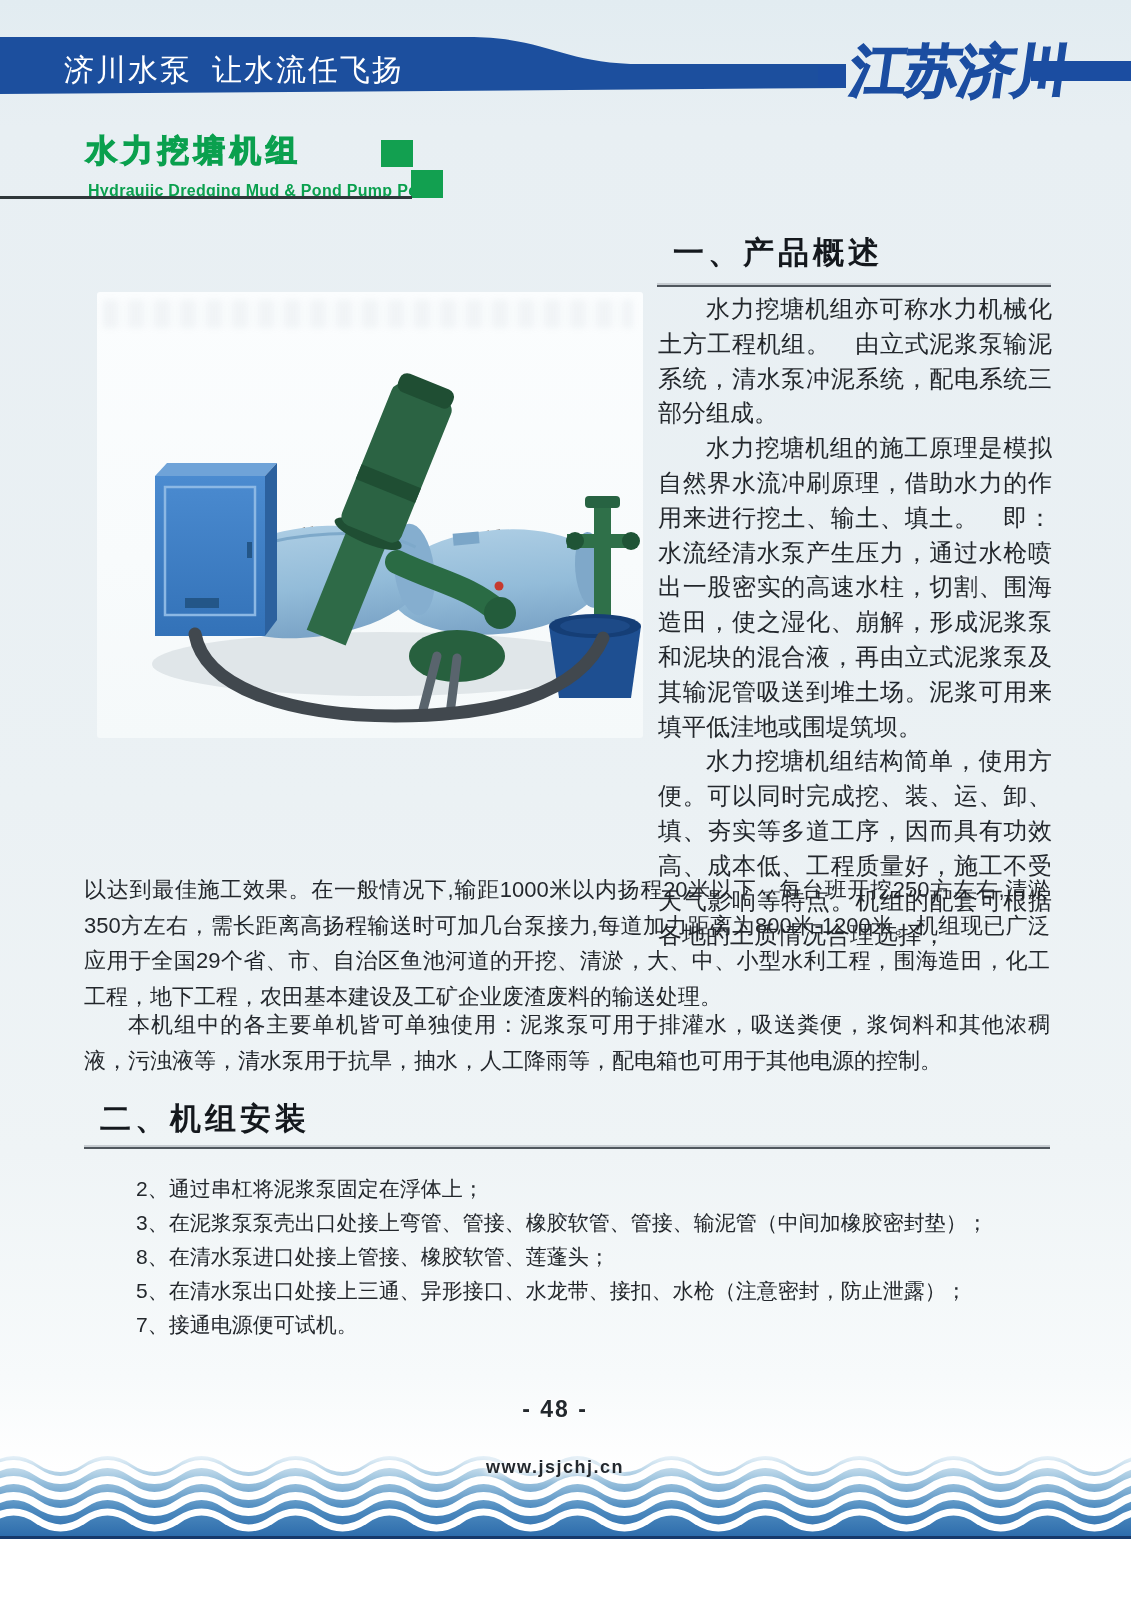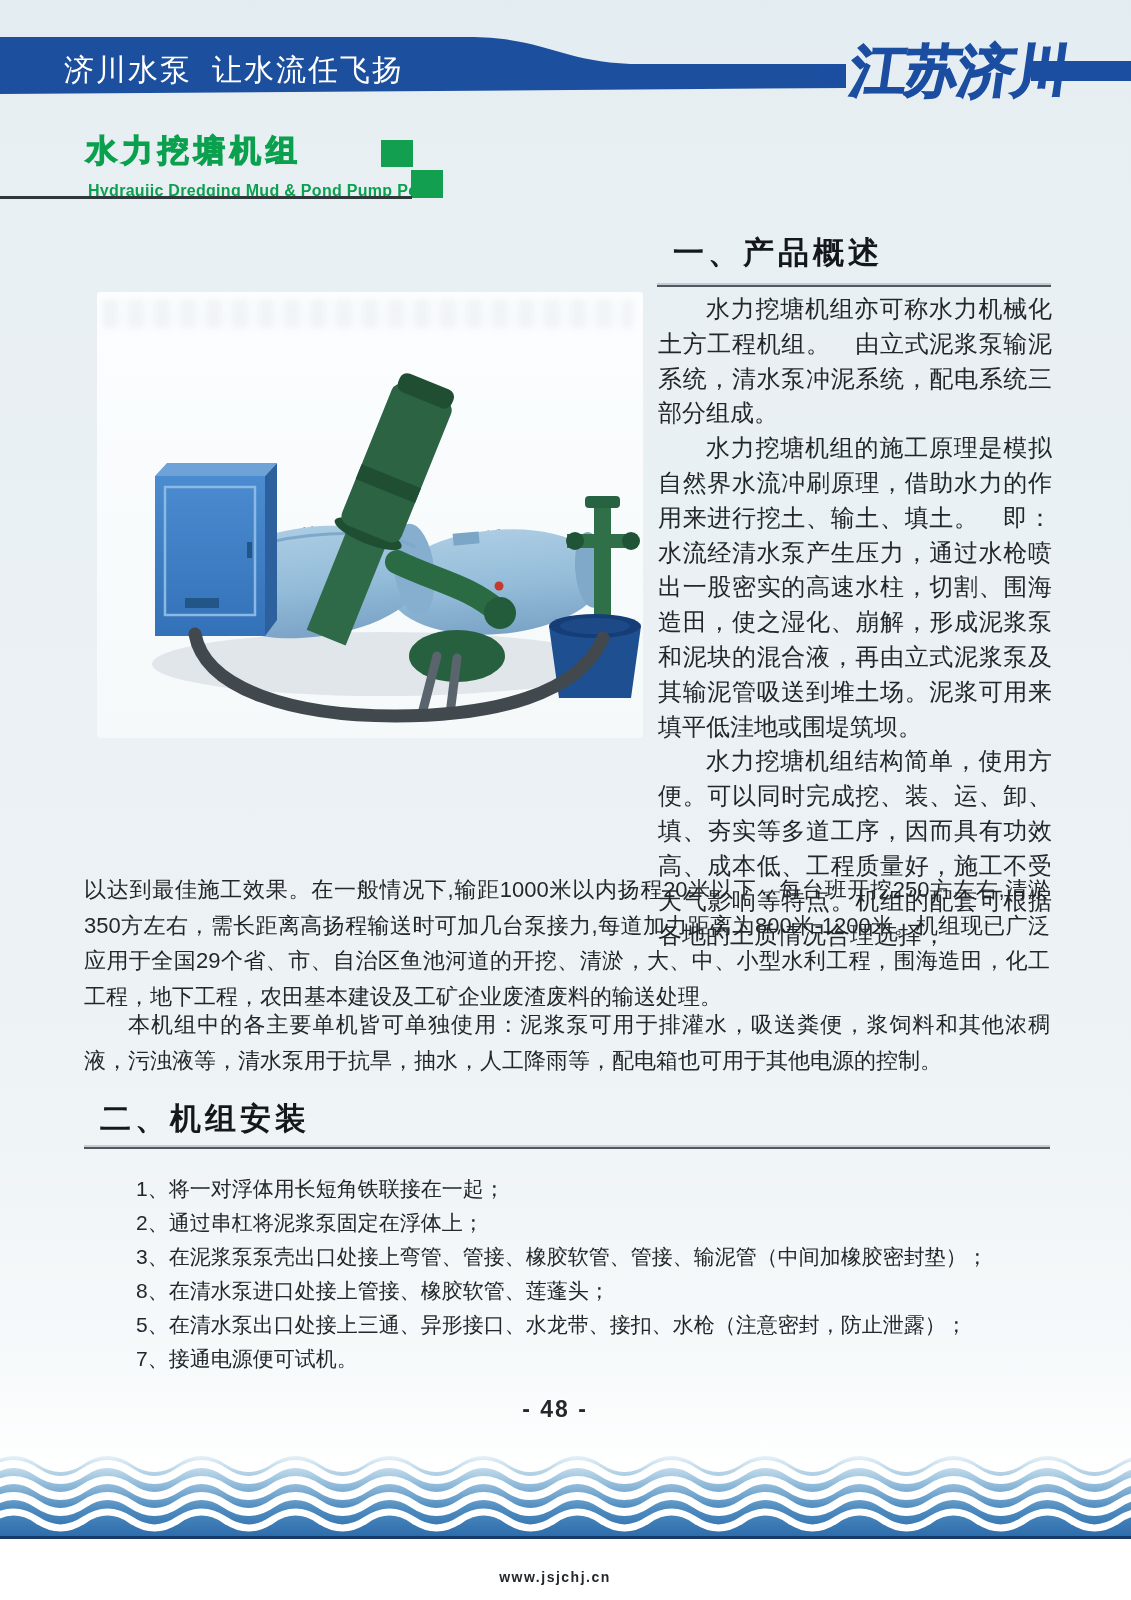--- a/index.html
+++ b/index.html
@@ -33,21 +33,21 @@
   #col-text{left:658px;top:292px;width:394px;font-size:24px;line-height:34.8px;
             text-align:justify;text-justify:inter-ideograph;}
   #col-text p{margin:0;text-indent:2em;}
   .wide-par{left:84px;width:966px;font-size:22px;line-height:35.5px;text-align:justify;}
   
   .li-item{font-size:21px;line-height:34px;white-space:nowrap;}
   
   .foot-txt{left:420px;width:270px;text-align:center;font-weight:700;color:#23282d;
             text-shadow:0 0 5px #fff,0 0 9px #fff,0 0 12px #fff;z-index:5;}
   #page-num{top:1396px;font-size:23px;letter-spacing:2px;}
-  #site-url{top:1569px;font-size:14px;letter-spacing:1.5px;}
+  #site-url{top:1457px;font-size:18px;letter-spacing:1.5px;}
   svg{display:block;}
 </style>
 </head>
 <body>
 
 <div id="page">
 
   <svg class="abs" style="left:0;top:0;" width="1131" height="130" viewBox="0 0 1131 130">
     <path d="M0,37 L468,37 C548,37 562,64 642,64 L846,64 L846,88 L0,94 Z" fill="#1c4f9e"></path>
   </svg>
@@ -150,21 +150,20 @@
   </div>
 
   <div class="abs wide-par" style="top:872px;">以达到最佳施工效果。在一般情况下,输距1000米以内扬程20米以下，每台班开挖250方左右,清淤350方左右，需长距离高扬程输送时可加几台泵接力,每道加力距离为800米-1200米。机组现已广泛应用于全国29个省、市、自治区鱼池河道的开挖、清淤，大、中、小型水利工程，围海造田，化工工程，地下工程，农田基本建设及工矿企业废渣废料的输送处理。</div>
 
   <div class="abs sec-head" style="left:100px;top:1098px;">二、机组安装</div>
 
   <div class="abs wide-par" style="top:1007px;text-indent:2em;">本机组中的各主要单机皆可单独使用：泥浆泵可用于排灌水，吸送粪便，浆饲料和其他浓稠液，污浊液等，清水泵用于抗旱，抽水，人工降雨等，配电箱也可用于其他电源的控制。</div>
   <div class="abs sec-rule" style="left:84px;top:1147px;width:966px;"></div>
 
   <div class="abs" style="left:136px;top:1172px;width:920px;">
-    <div class="li-item">1、将一对浮体用长短角铁联接在一起；</div>
     <div class="li-item">2、通过串杠将泥浆泵固定在浮体上；</div>
     <div class="li-item">3、在泥浆泵泵壳出口处接上弯管、管接、橡胶软管、管接、输泥管（中间加橡胶密封垫）；</div>
     <div class="li-item">8、在清水泵进口处接上管接、橡胶软管、莲蓬头；</div>
     <div class="li-item">5、在清水泵出口处接上三通、异形接口、水龙带、接扣、水枪（注意密封，防止泄露）；</div>
     <div class="li-item">7、接通电源便可试机。</div>
   </div>
 
   <svg class="abs" style="left:0;top:1450px;" width="1131" height="92" viewBox="0 0 1131 92">
     <defs>
       <linearGradient id="wg" x1="0" y1="0" x2="0" y2="1">

